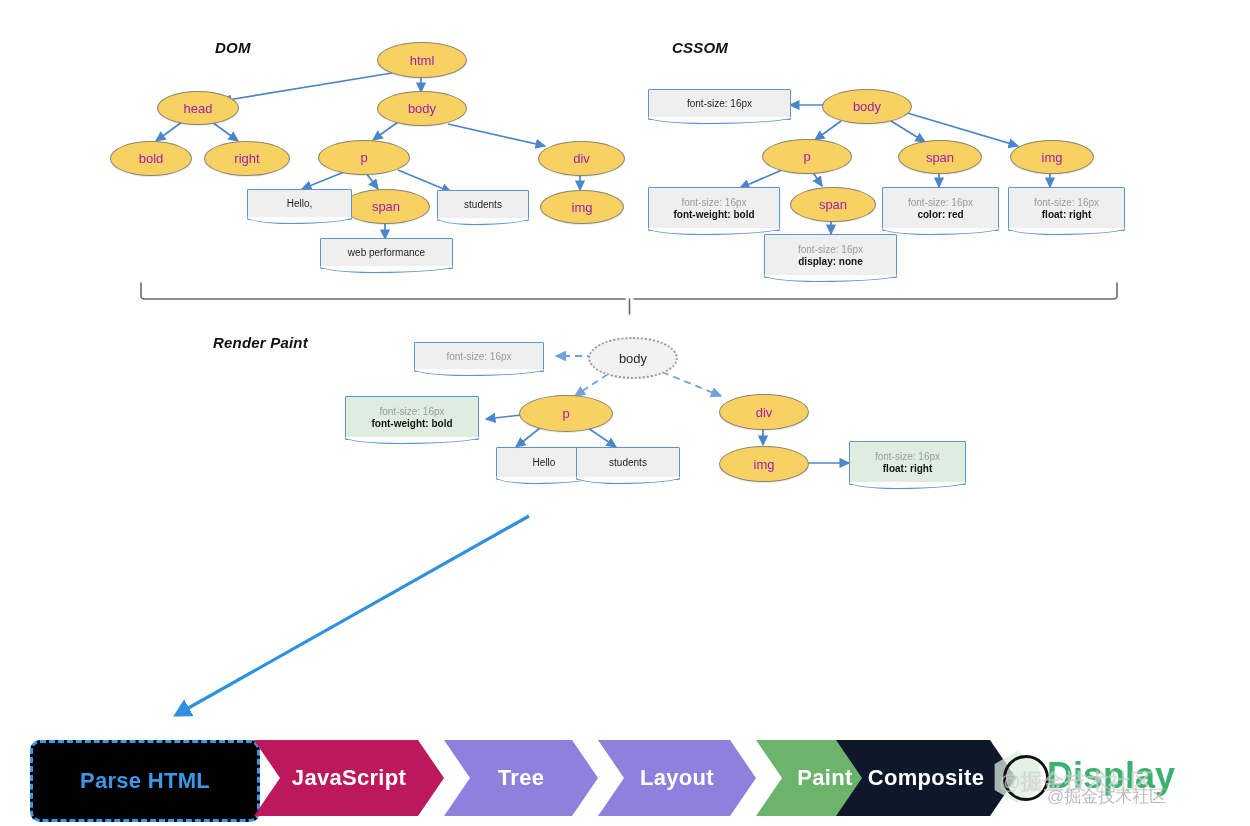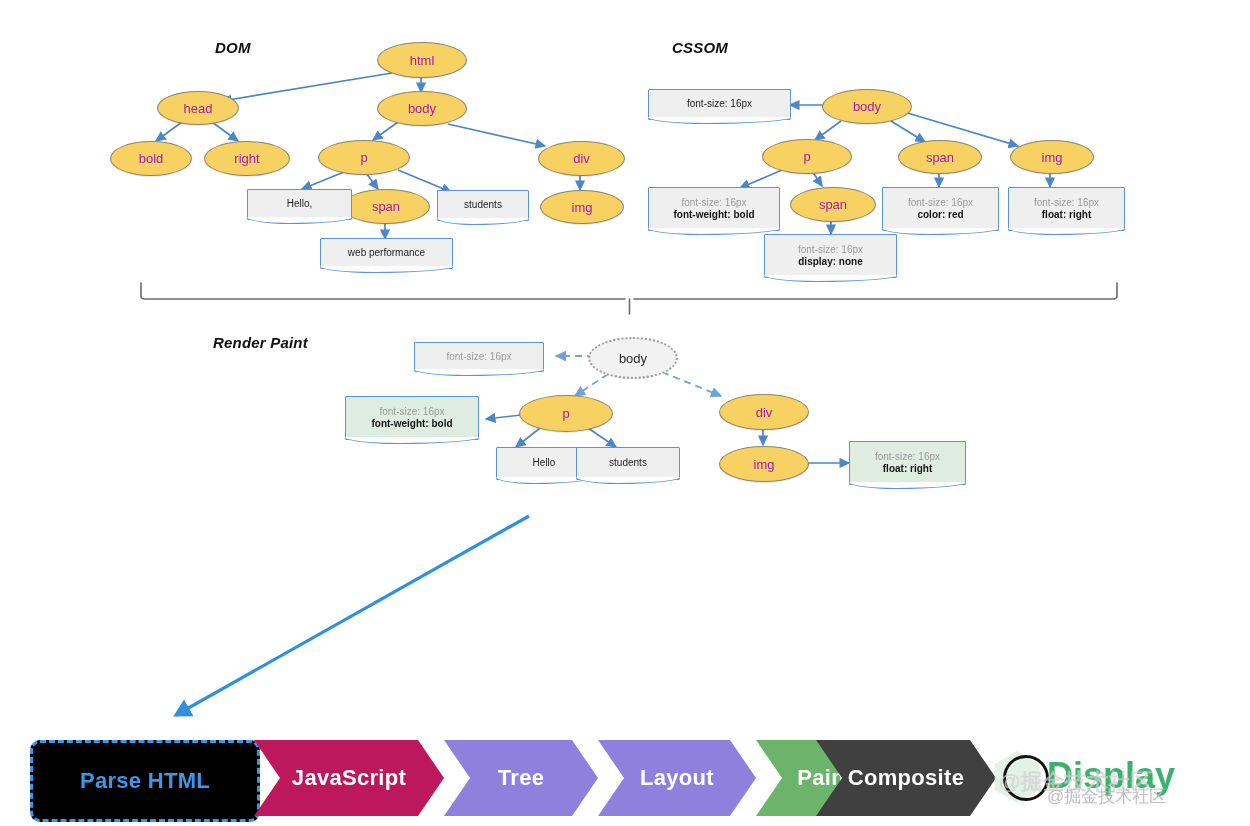--- a/index.html
+++ b/index.html
@@ -234,21 +234,21 @@
     </div>
     <div class="chev" style="left:414px;width:154px;background:#8f80de;">
       <span>Tree</span>
     </div>
     <div class="chev" style="left:726px;width:138px;background:#6cb46c;">
       <span>Paint</span>
     </div>
     <div class="chev" style="left:568px;width:158px;background:#8f80de;">
       <span>Layout</span>
     </div>
-    <div class="chev" style="left:786px;width:180px;background:#404040;justify-content:center;">
+    <div class="chev" style="left:806px;width:180px;background:#0f172a;justify-content:center;">
       <span>Composite</span>
     </div>
   </div>
 
   <div id="wm">
     <div class="wm-hex" style="left:6px;top:6px;width:52px;height:52px;"></div>
     <div class="wm-ring" style="left:18px;top:10px;width:40px;height:40px;"></div>
     <div class="wm-text" style="left:62px;top:10px;font-size:36px;">Display</div>
     <div class="wm-cn2" style="left:14px;top:22px;">@掘金技术社区</div>
     <div class="wm-cn" style="left:62px;top:40px;">@掘金技术社区</div>

